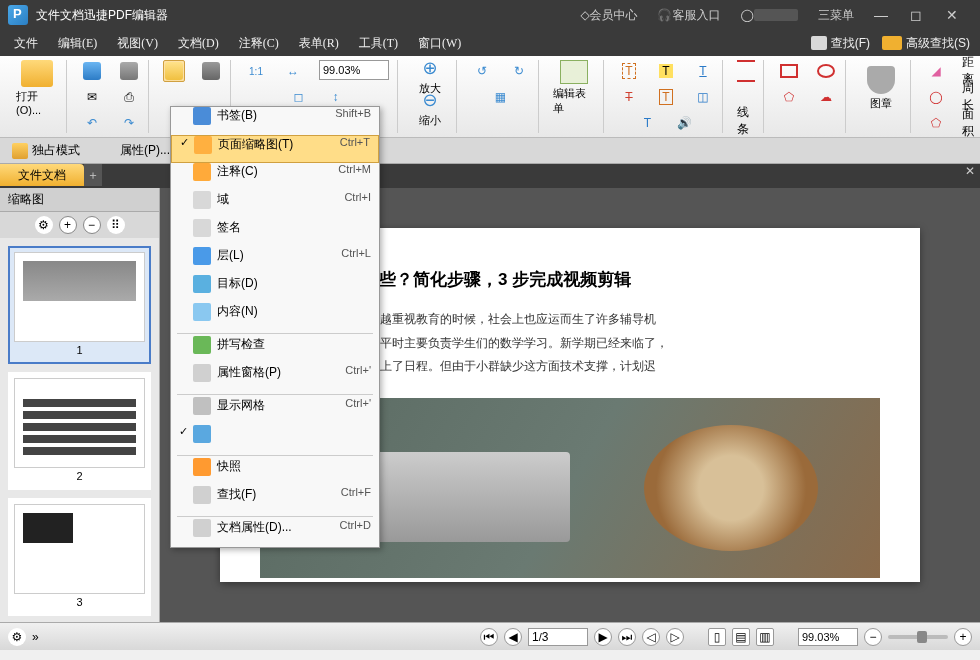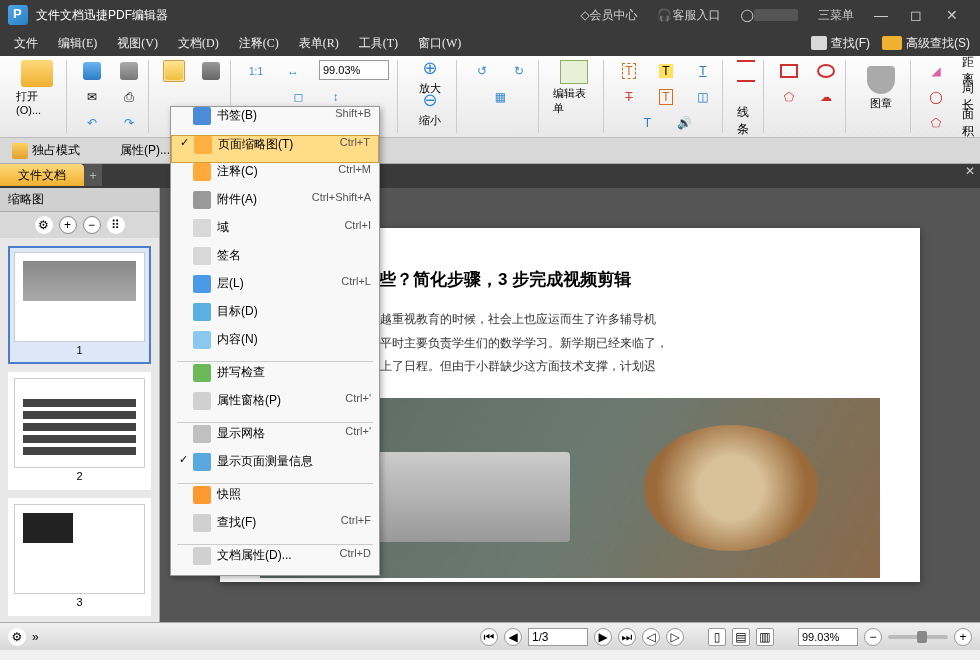--- a/index.html
+++ b/index.html
@@ -389,26 +389,20 @@
       <span class="csc">Ctrl+T</span>
     </div>
   <div class="ctxitem">
       <span class="chk"></span>
       <span class="cic i-cm"></span>
       <span class="clbl">注释(C)</span>
       <span class="csc">Ctrl+M</span>
     </div>
   <div class="ctxitem">
       <span class="chk"></span>
-      <span class="cic i-at"></span>
-      <span class="clbl">附件(A)</span>
-      <span class="csc">Ctrl+Shift+A</span>
-    </div>
-  <div class="ctxitem">
-      <span class="chk"></span>
       <span class="cic i-fd"></span>
       <span class="clbl">域</span>
       <span class="csc">Ctrl+I</span>
     </div>
   <div class="ctxitem">
       <span class="chk"></span>
       <span class="cic i-sg"></span>
       <span class="clbl">签名</span>
     </div>
   <div class="ctxitem">
@@ -442,21 +436,20 @@
   <div class="ctxsep"></div>
   <div class="ctxitem">
       <span class="chk"></span>
       <span class="cic i-gr"></span>
       <span class="clbl">显示网格</span>
       <span class="csc">Ctrl+'</span>
     </div>
   <div class="ctxitem">
       <span class="chk">✓</span>
       <span class="cic i-mi"></span>
-      <span class="clbl">显示页面测量信息</span>
     </div>
   <div class="ctxsep"></div>
   <div class="ctxitem">
       <span class="chk"></span>
       <span class="cic i-sn"></span>
       <span class="clbl">快照</span>
     </div>
   <div class="ctxitem">
       <span class="chk"></span>
       <span class="cic i-sr"></span>

